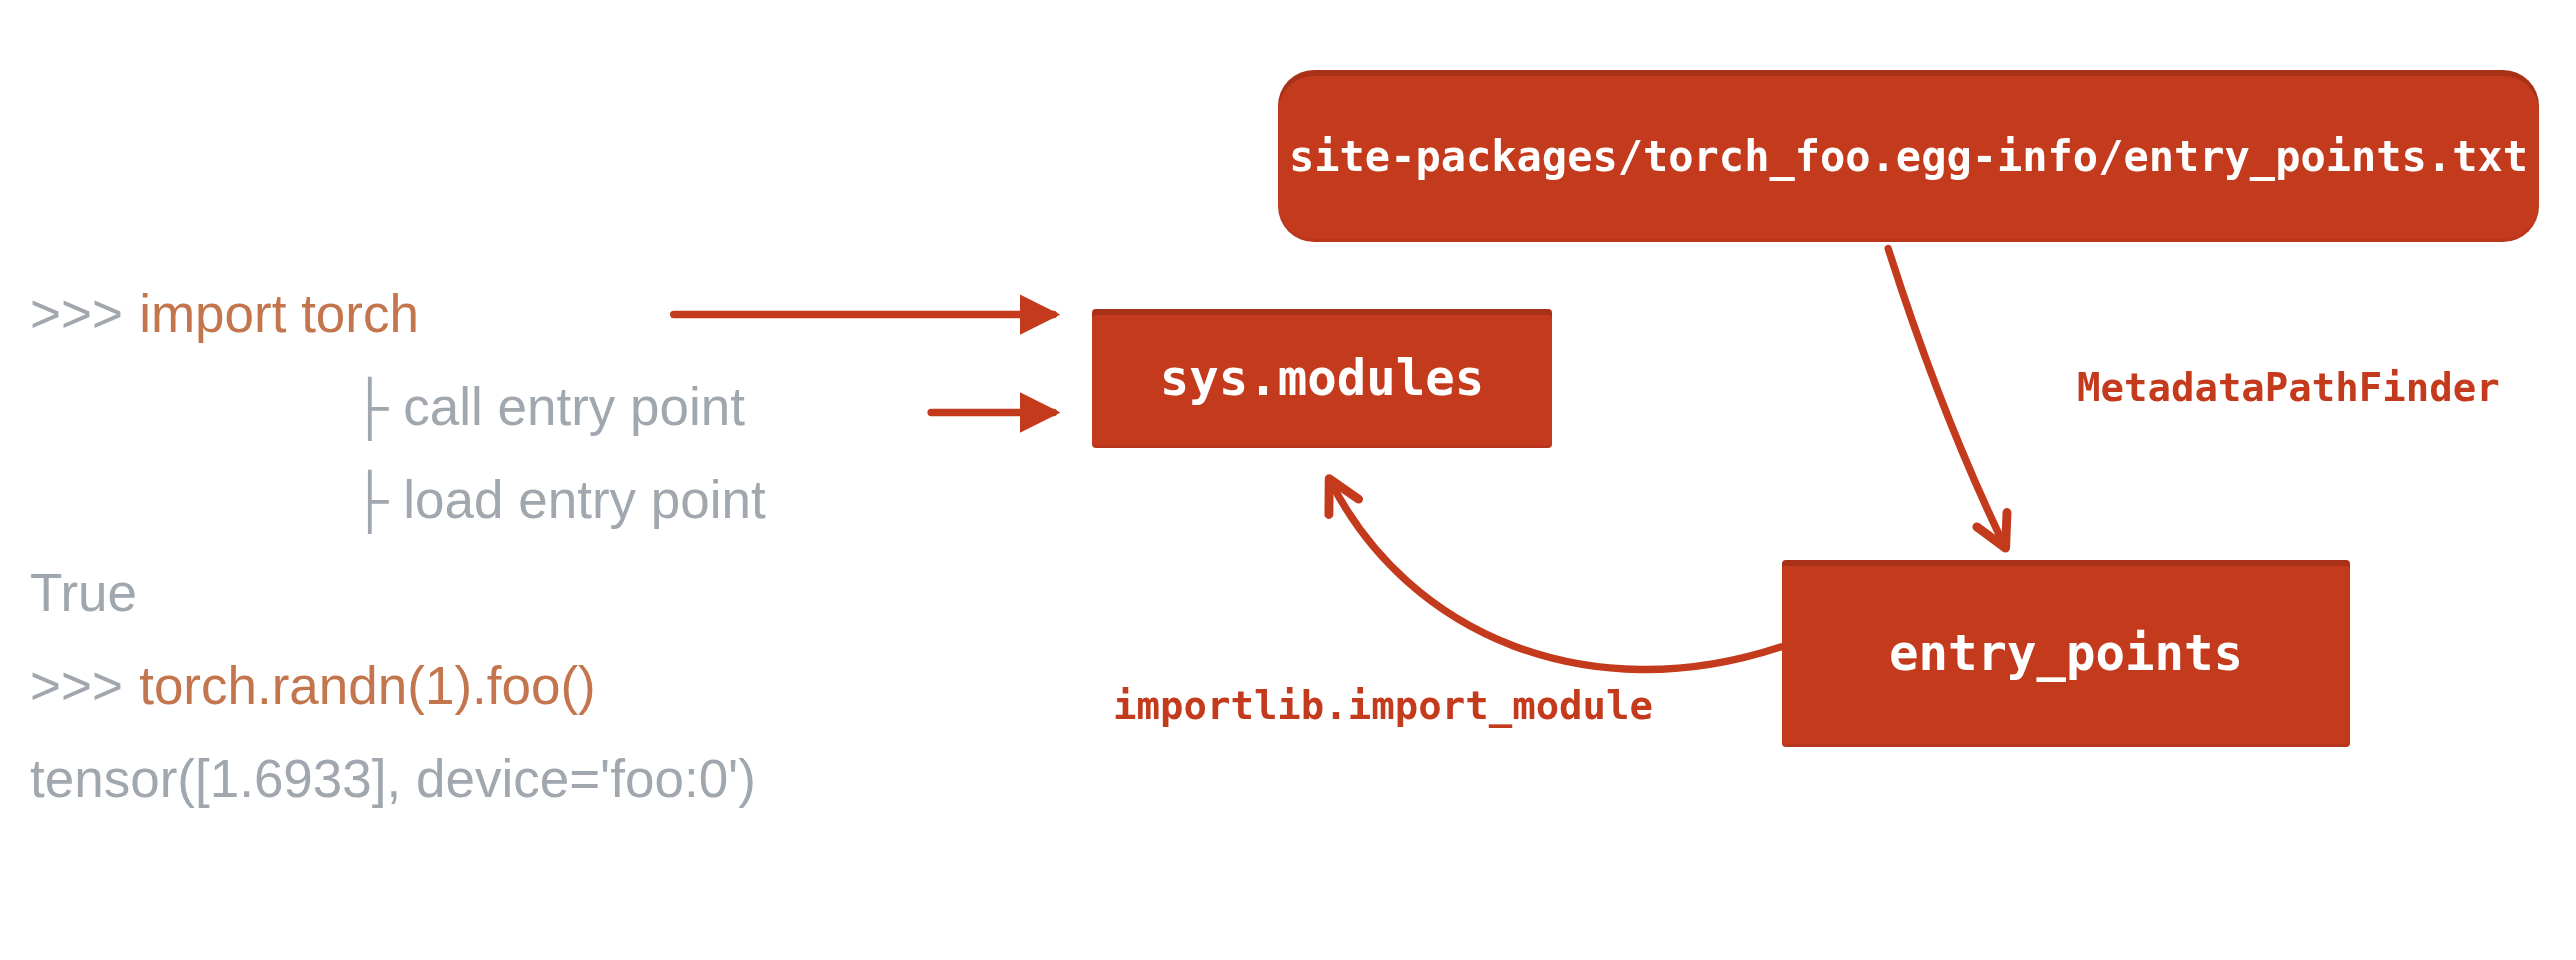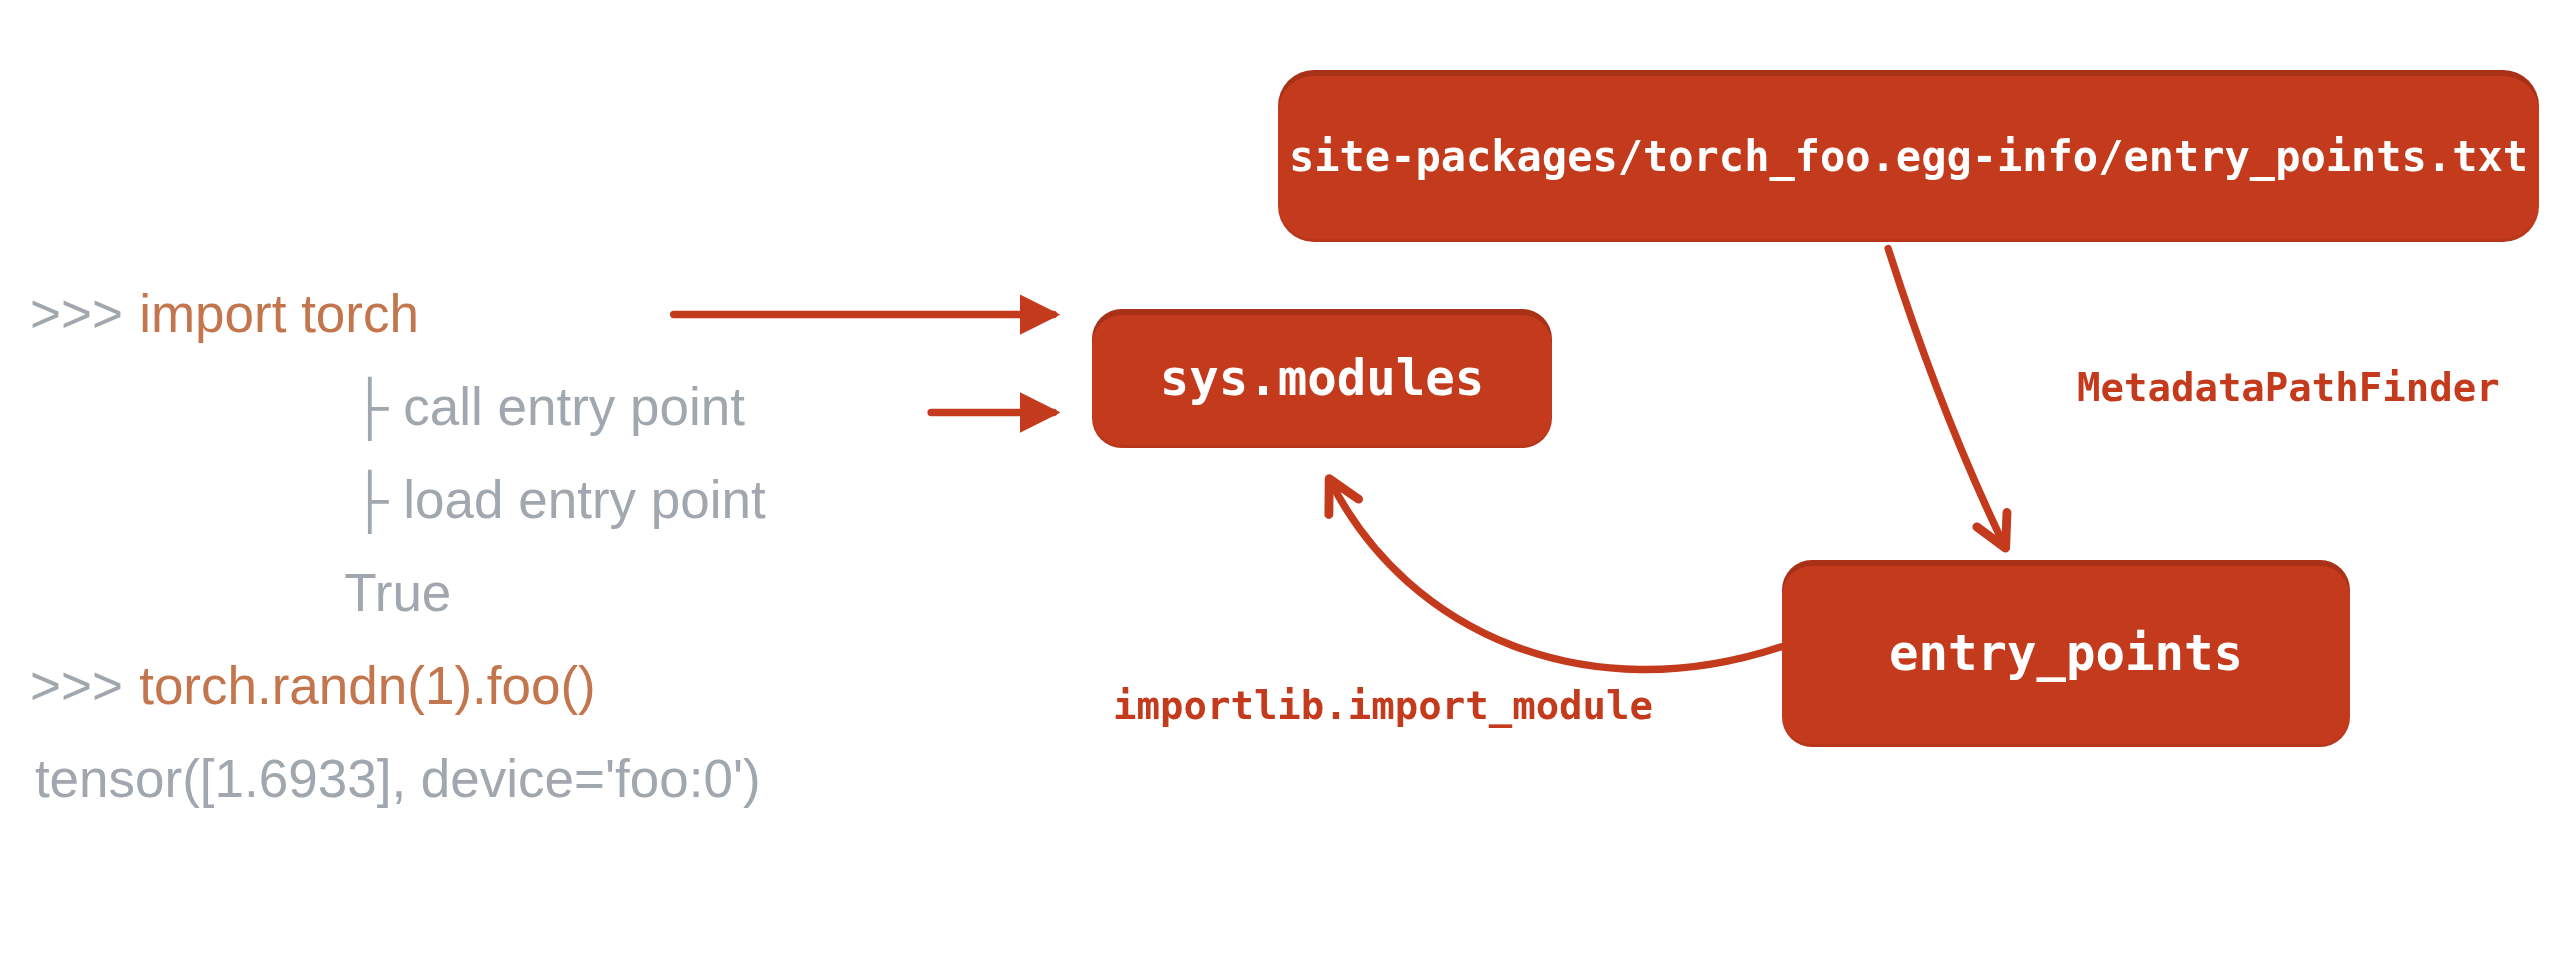--- a/index.html
+++ b/index.html
@@ -24,31 +24,31 @@
     left:30px; top:267px;
     font-size:53px;
     line-height:93px;
     color:var(--gray);
     white-space:nowrap;
   }
   .console .line{display:block;}
   .console .prompt{color:var(--gray); margin-right:16.3px;}
   .console .cmd{color:var(--orange);}
   .console .tree{padding-left:321px; color:var(--gray);}
-  .console .output{color:var(--gray);text-align:center;}
+  .console .output{color:var(--gray);}
 
   
   .node{
     position:absolute;
     background:var(--red);
     color:var(--box-text);
     font-family:"DejaVu Sans Mono", monospace;
     font-weight:bold;
     display:flex;align-items:center;justify-content:center;
-    border-radius:30px;
+    border-radius:4px;
     box-shadow: inset 0 6px 0 rgba(0,0,0,0.14), inset 0 -3px 0 rgba(0,0,0,0.06);
     white-space:nowrap;
   }
   #node-file  {left:1278px; top:70px;  width:1261px; height:172px; font-size:42px; border-radius:36px;}
   #node-sys   {left:1092px; top:309px; width:460px;  height:139px; font-size:49px;}
   #node-entry {left:1782px; top:560px; width:568px;  height:187px; font-size:49px;}
 
   
   .edge-label{
     position:absolute;

